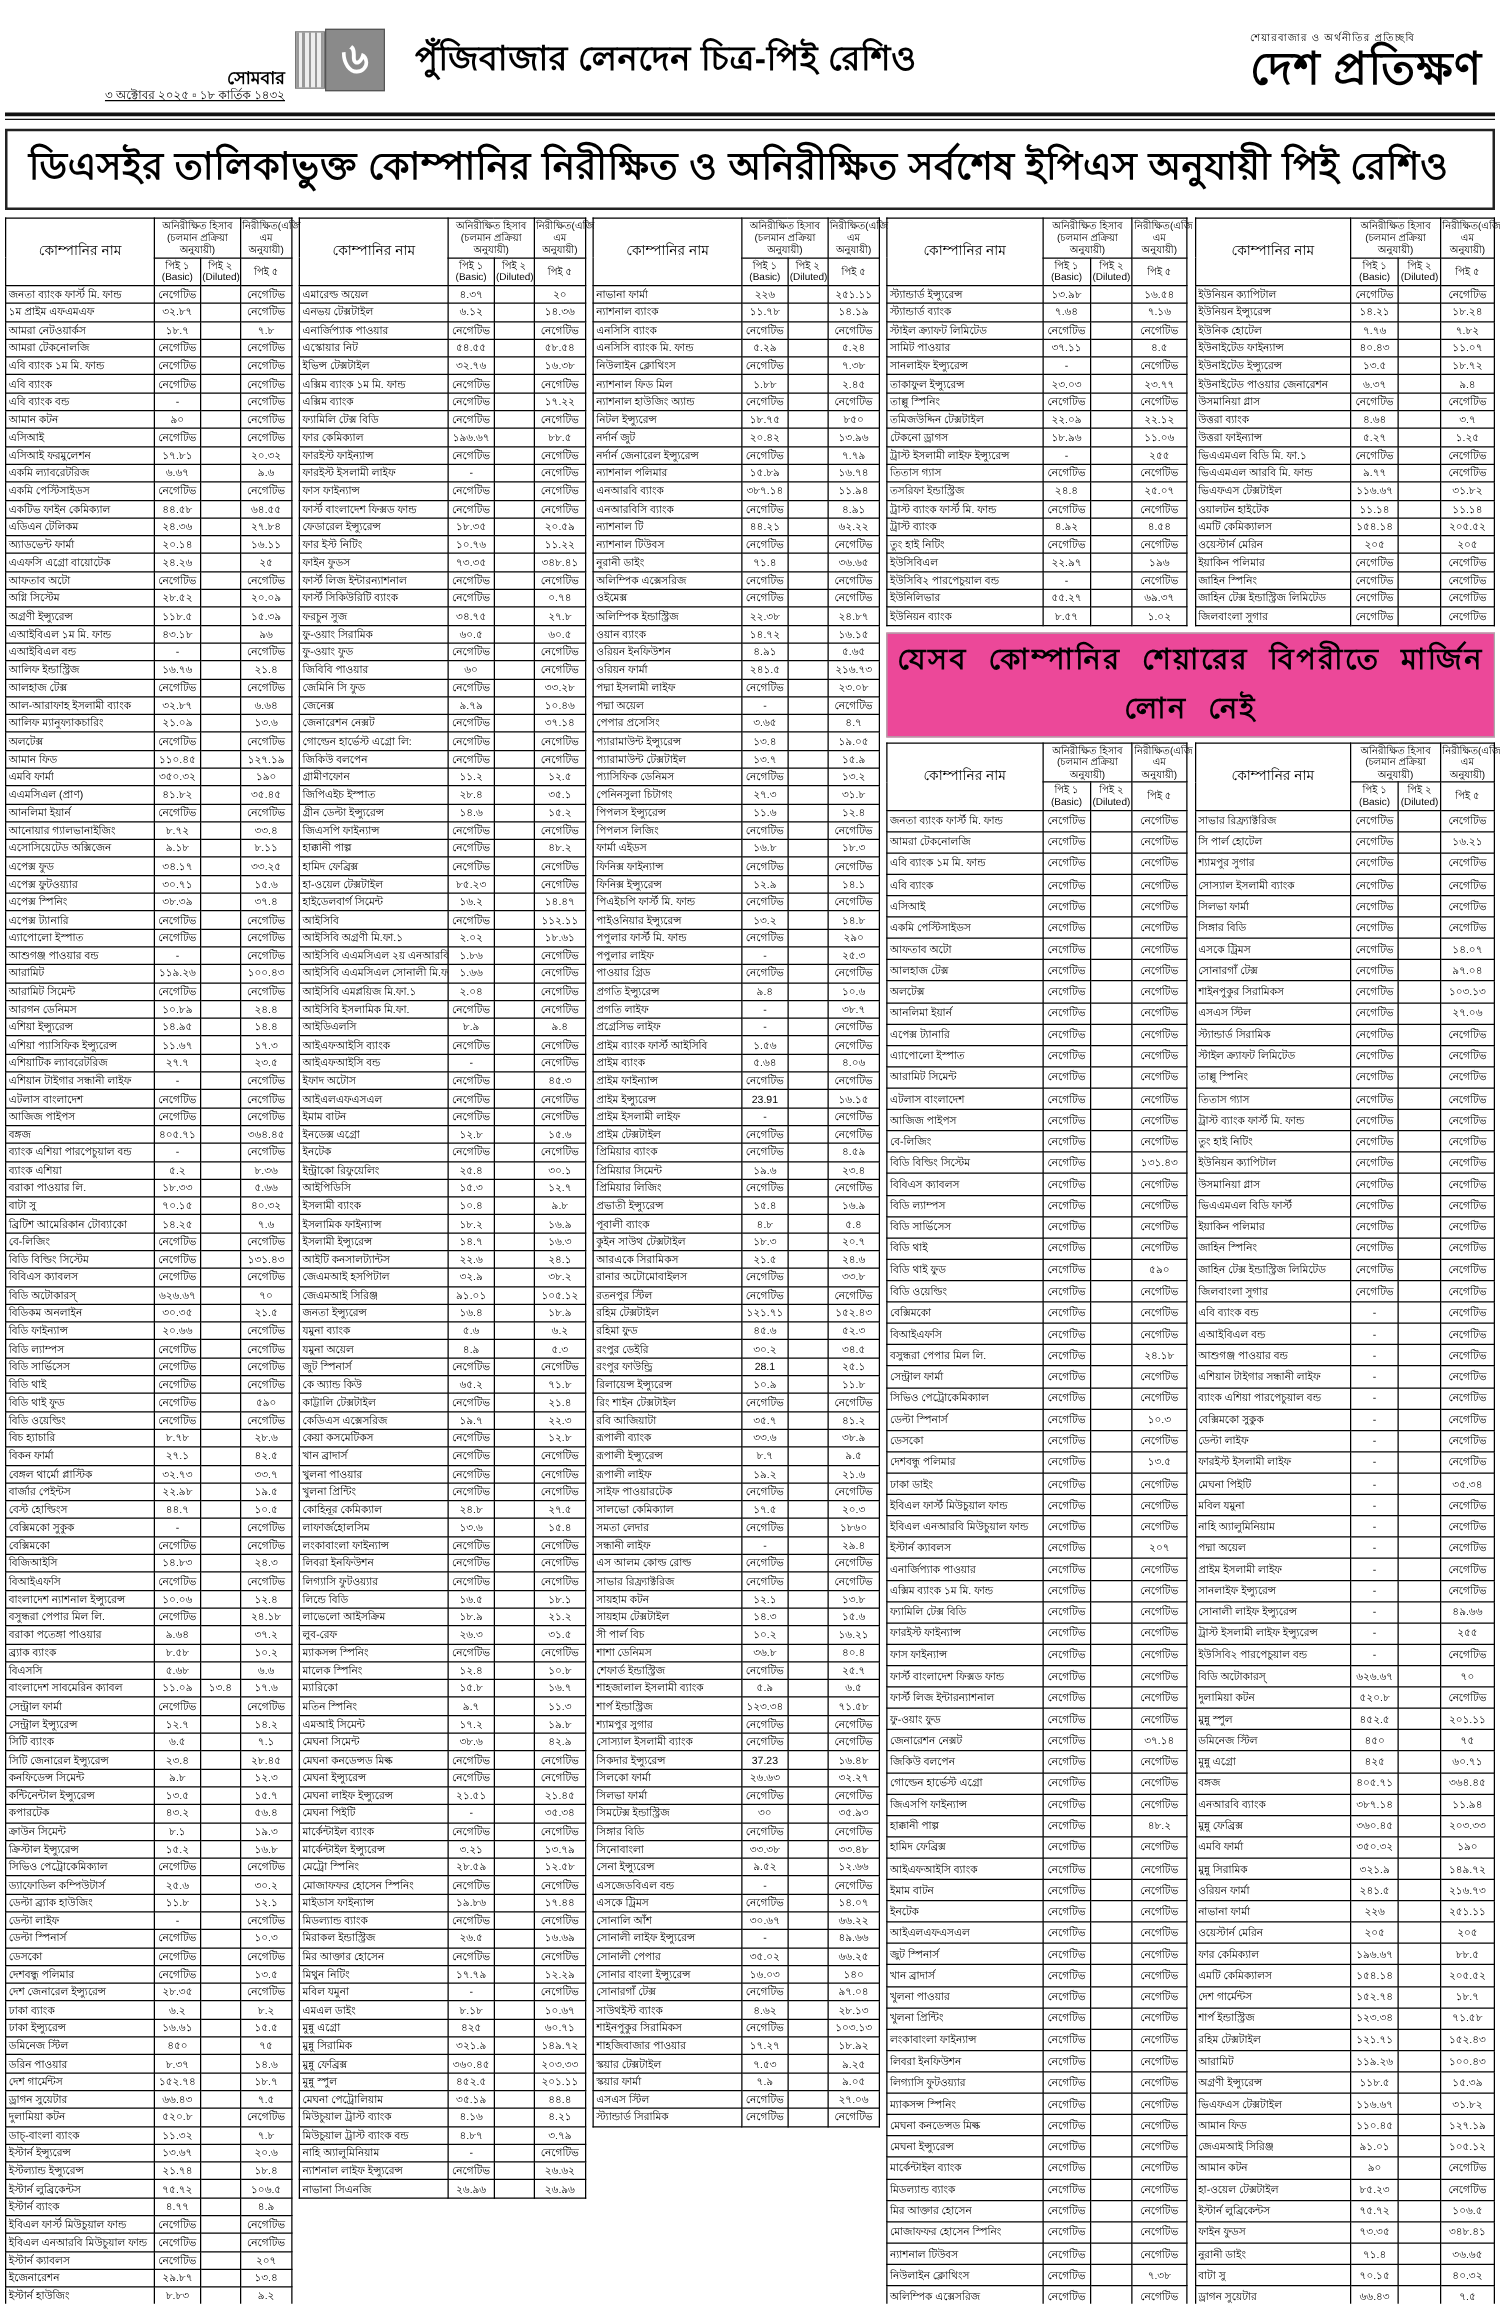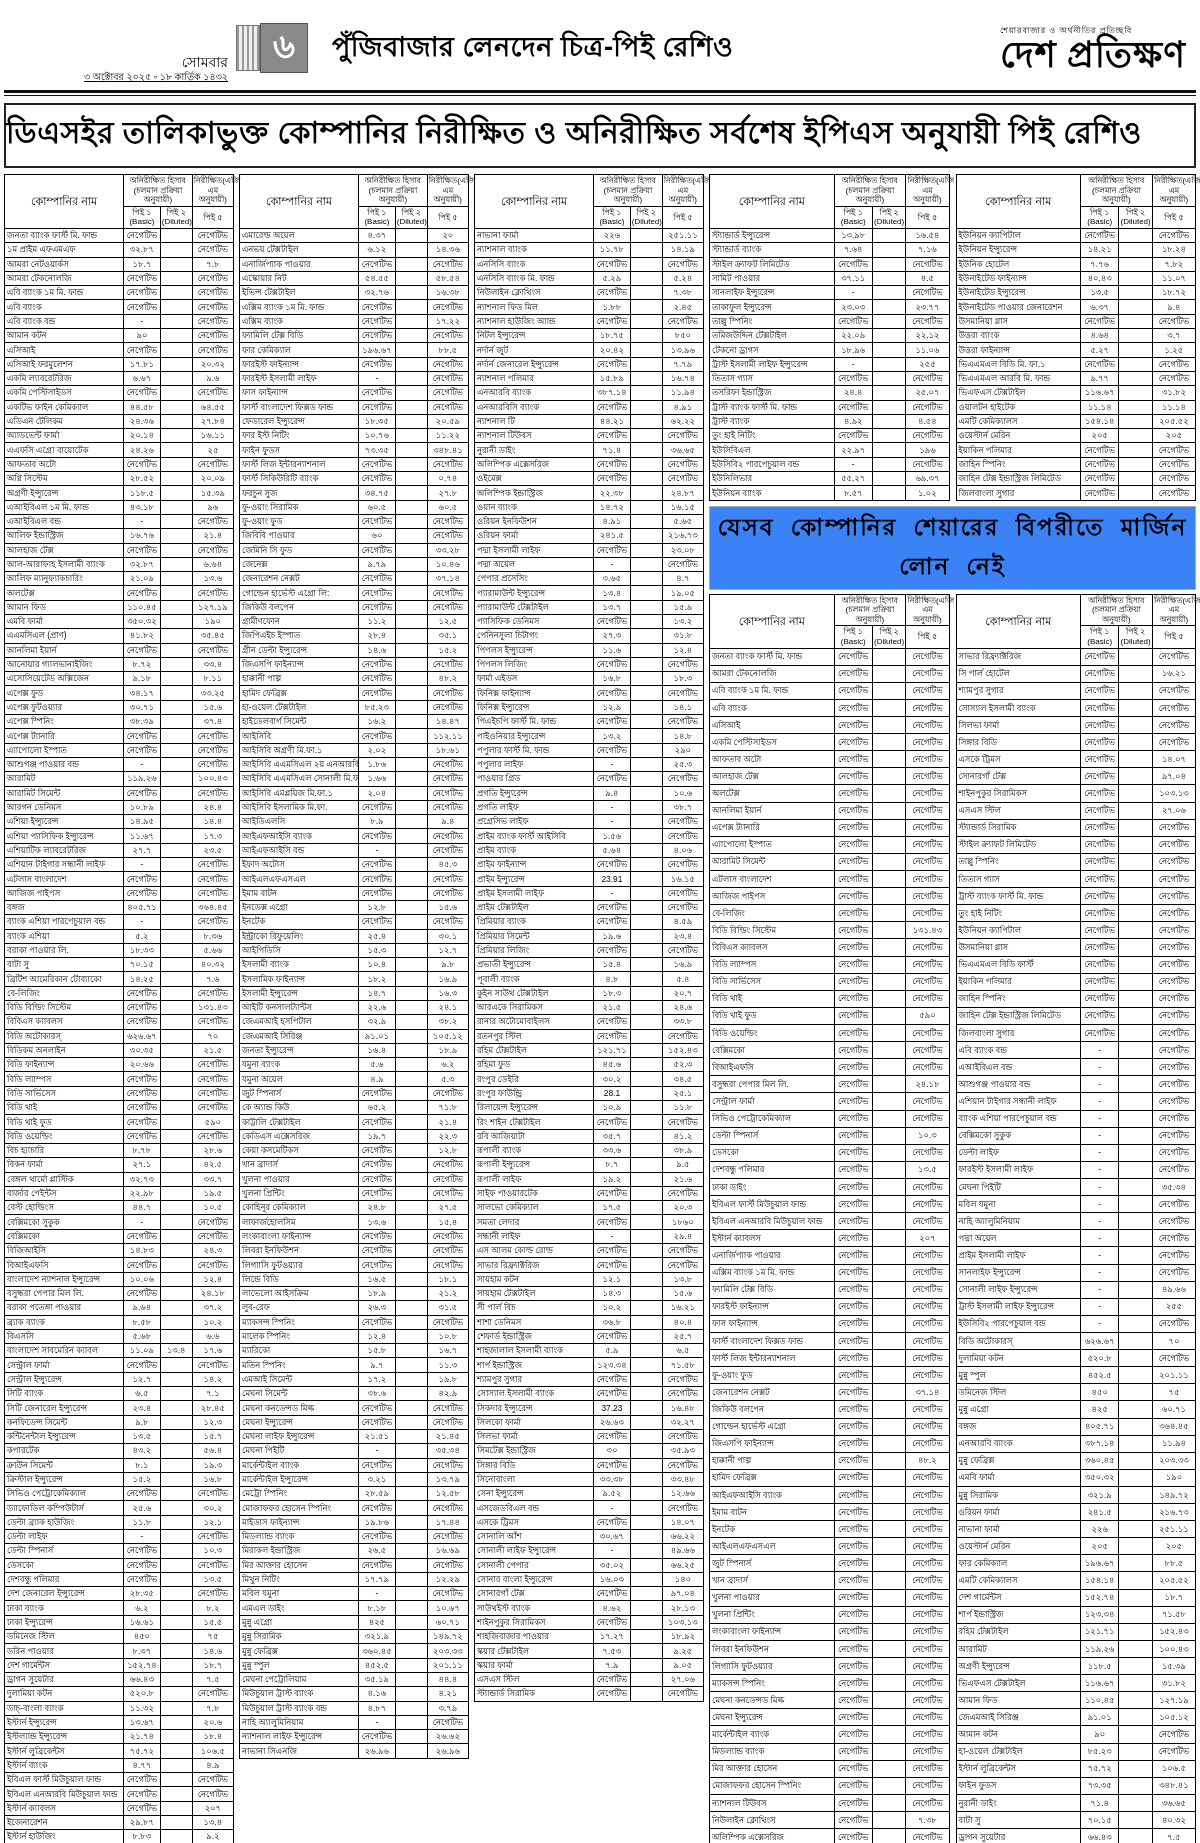--- a/index.html
+++ b/index.html
@@ -2,50 +2,50 @@
 <html><head>
 <meta charset="utf-8">
 <style>
   html,body{margin:0;padding:0;background:#fff;}
   body{width:1200px;height:1843px;font-family:"Liberation Sans","DejaVu Sans",sans-serif;color:#000;position:relative;}
   .page{padding:6px 4px 0 4px;}
   
   .masthead{display:flex;align-items:center;height:84px;padding:0 4px;border-bottom:3px solid #111;position:relative;}
   .masthead:after{content:"";position:absolute;left:0;right:0;bottom:-6px;border-bottom:1px solid #111;}
   .dateblock{width:150px;text-align:right;line-height:1.3;margin-left:70px;}
-  .dateblock .day{font-weight:normal;font-size:14px;margin-top:41px;}
+  .dateblock .day{font-weight:bold;font-size:14px;margin-top:41px;}
   .dateblock .dl{font-size:9.5px;text-decoration:underline;}
   .badge{display:flex;align-items:center;margin:0 10px 0 8px;}
   .badge .orn{width:22px;height:44px;background:repeating-linear-gradient(90deg,#999 0 2px,#eee 2px 5px);border:1px solid #777;}
   .badge .num{width:46px;height:48px;background:#8a8a8a;color:#fff;font-size:34px;font-weight:bold;display:flex;align-items:center;justify-content:center;border:1px solid #555;}
   .sectitle{flex:1;font-size:27px;font-weight:bold;padding-left:14px;letter-spacing:.5px;}
   .logoblock{padding-right:6px;}
   .logo-tag{font-size:8px;letter-spacing:1px;}
   .logo-main{font-size:36px;font-weight:bold;letter-spacing:1px;line-height:1;font-family:"Liberation Serif","DejaVu Serif",serif;}
   
-  .headline{border:2px solid #222;margin:10px 0 6px 0;padding:4px 10px 6px 0;font-size:30px;font-weight:bold;letter-spacing:.5px;}
+  .headline{border:2px solid #222;margin:10px 0 6px 0;padding:4px 10px 6px 17px;font-size:30px;font-weight:bold;letter-spacing:.5px;}
   
   .grid{display:flex;gap:5px;align-items:flex-start;}
   .pecol{width:230px;flex:none;}
   .rightzone{flex:1;min-width:0;}
   .rtop{display:flex;gap:6px;}
   .rtop > div{flex:1;}
   .rmid{display:flex;gap:6px;margin-top:4px;}
   .rmid > div{flex:1;}
   
   table{border-collapse:collapse;width:100%;table-layout:fixed;}
   table,th,td{border:1px solid #000;}
   th{font-size:8px;font-weight:normal;padding:1px 1px;line-height:1.2;}
   th.cmp{font-size:11px;}
   td{font-size:8.4px;padding:1.2px 2px;text-align:center;line-height:1.3;overflow:hidden;white-space:nowrap;}
   td.nm{text-align:left;}
   .mg td{padding:2.6px 2px;}
   .mg th.cmp{font-size:11px;}
   
-  .banner{background:#3b82f6;border:1px solid #aaa;margin:5px 0 4px 0;text-align:center;font-size:23px;font-weight:bold;padding:2px 0;letter-spacing:2px;word-spacing:8px;}
+  .banner{background:#ec4899;border:1px solid #aaa;margin:5px 0 4px 0;text-align:center;font-size:23px;font-weight:bold;padding:2px 0;letter-spacing:2px;word-spacing:8px;}
 </style>
 </head>
 <body>
 
 <div class="page">
 
   <div class="masthead">
     <div class="dateblock">
       <div class="day">সোমবার</div>
       <div class="dl">৩ অক্টোবর ২০২৫ ▫ ১৮ কার্তিক ১৪৩২</div>

